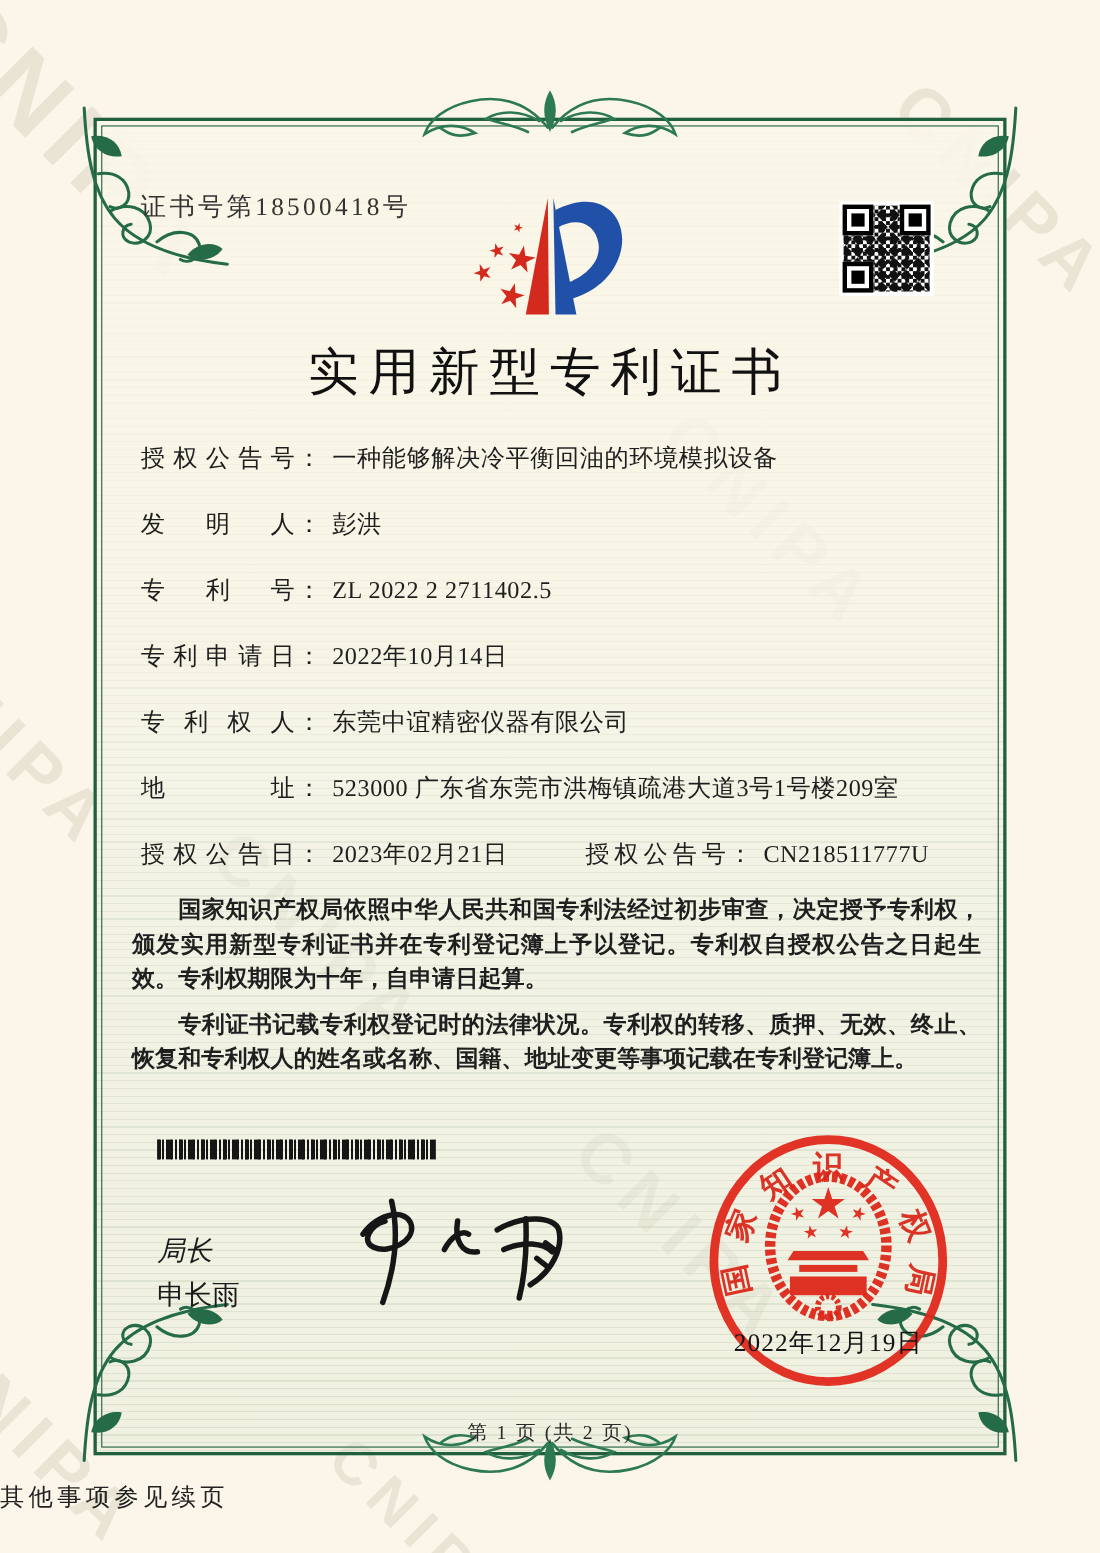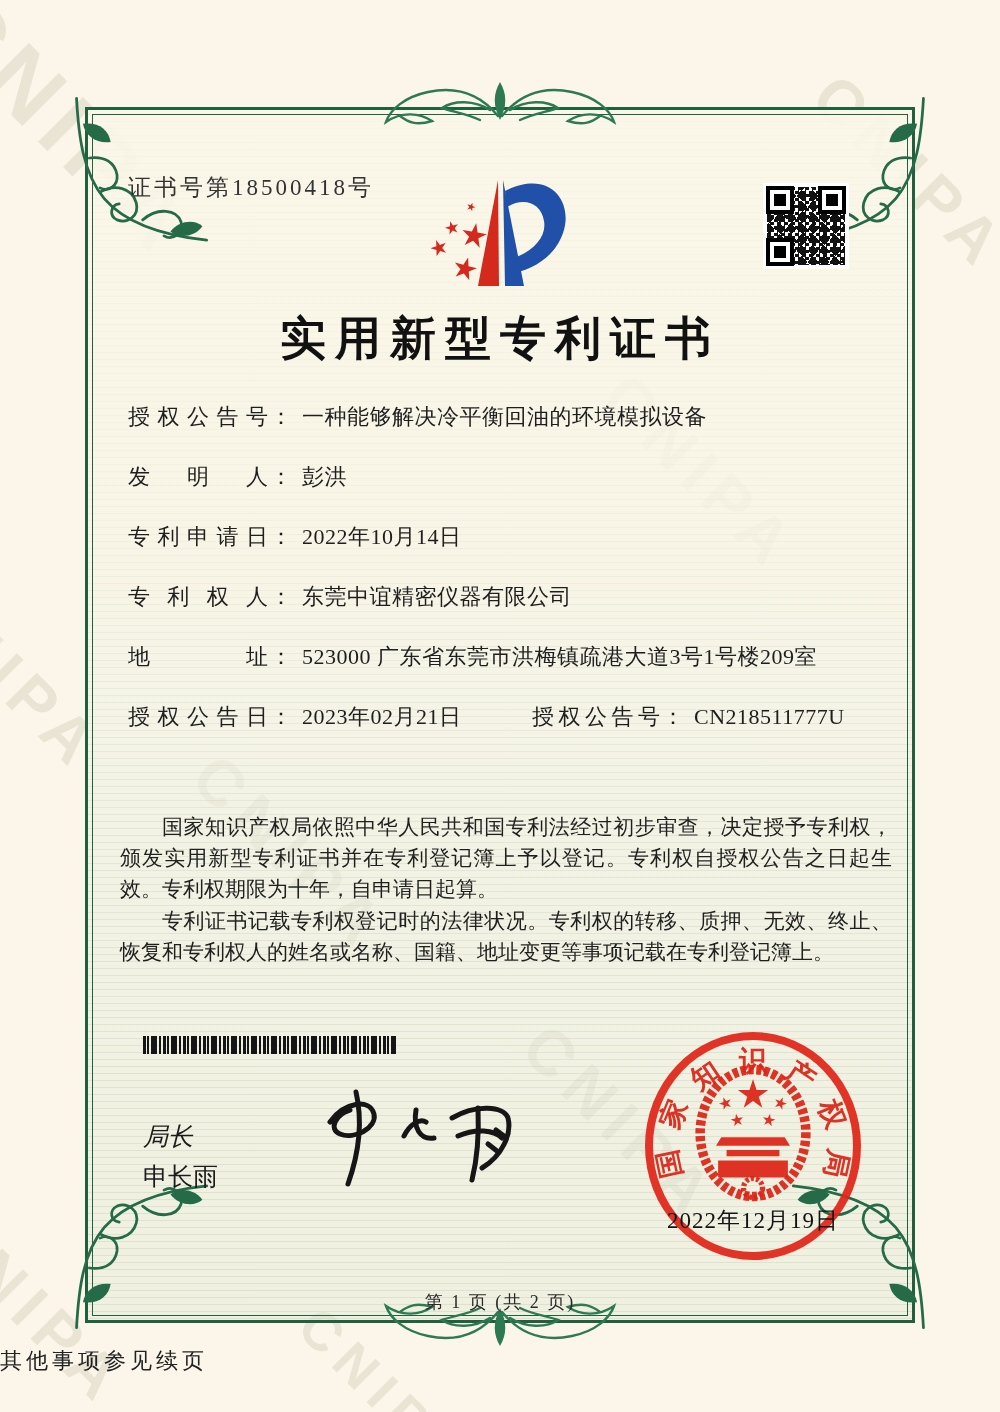--- a/index.html
+++ b/index.html
@@ -37,36 +37,36 @@
   .qr-noise{width:100%;height:100%;position:relative;
     background-color:#fff;
     background-image:
       repeating-conic-gradient(#111 0% 25%, transparent 25% 50%),
       repeating-conic-gradient(from 45deg,#111 0% 25%, transparent 25% 50%);
     background-size:7px 7px, 11px 11px;background-position:0 0, 2px 3px;}
   .qrf{position:absolute;width:20px;height:20px;border:4px solid #000;background:#fff;box-sizing:content-box;}
   .qrf::after{content:"";position:absolute;inset:4px;background:#000;}
   .qrf.f1{left:-1px;top:-1px;} .qrf.f2{right:-1px;top:-1px;} .qrf.f3{left:-1px;bottom:-1px;}
 
-  .title{left:0;top:308px;width:1000px;text-align:center;font-size:46px;font-weight:bold;
+  .title{left:0;top:308px;width:1000px;text-align:center;font-size:46px;font-weight:normal;
          letter-spacing:9px;color:#111;}
 
   
   .fields{left:128px;top:402px;width:772px;font-size:22px;color:#1e1e1e;}
   .frow{height:60px;position:relative;}
   .flabel{display:inline-block;width:140px;text-align:justify;text-align-last:justify;vertical-align:top;}
   .fcolon{display:inline-block;margin:0 10px 0 2px;}
   .fvalue{letter-spacing:0.5px;}
   .pair2{position:absolute;left:380px;top:0;white-space:nowrap;}
   .flabel2{display:inline-block;width:128px;text-align:justify;text-align-last:justify;vertical-align:top;margin-left:24px;}
 
   
   .paras{left:120px;top:812px;width:772px;font-size:21px;line-height:31px;color:#1f1f1f;text-align:justify;}
-  .paras p{margin:0;text-indent:2em;}
-  .paras p + p{margin-top:1px;}
+  .paras p{margin:0;text-indent:2em;font-weight:bold;}
+  .paras p + p{margin-top:11px;}
 
   .barcode{left:143px;top:1036px;width:253px;height:18px;
     background-image:
       repeating-linear-gradient(90deg,#151515 0 2px,transparent 2px 4px),
       repeating-linear-gradient(90deg,#151515 0 3px,transparent 3px 10px);}
 
   .bureau{left:143px;font-family:"Liberation Sans","DejaVu Sans",sans-serif;font-size:25px;color:#1b1b1b;}
   .bureau-title{top:1120px;font-style:italic;}
   .bureau-name{top:1160px;}
   .signature{left:292px;top:1086px;width:230px;height:104px;}
@@ -201,20 +201,23 @@
 </div>
 
 <div class="abs title">实用新型专利证书</div>
 
 <div class="abs fields">
   <div class="frow">
     <span class="flabel">授权公告号</span><span class="fcolon">：</span><span class="fvalue">一种能够解决冷平衡回油的环境模拟设备</span>
   </div>
   <div class="frow">
     <span class="flabel">发明人</span><span class="fcolon">：</span><span class="fvalue">彭洪</span>
+  </div>
+  <div class="frow">
+    <span class="flabel">专利号</span><span class="fcolon">：</span><span class="fvalue">ZL 2022 2 2711402.5</span>
   </div>
   <div class="frow">
     <span class="flabel">专利申请日</span><span class="fcolon">：</span><span class="fvalue">2022年10月14日</span>
   </div>
   <div class="frow">
     <span class="flabel">专利权人</span><span class="fcolon">：</span><span class="fvalue">东莞中谊精密仪器有限公司</span>
   </div>
   <div class="frow">
     <span class="flabel">地址</span><span class="fcolon">：</span><span class="fvalue">523000 广东省东莞市洪梅镇疏港大道3号1号楼209室</span>
   </div>

